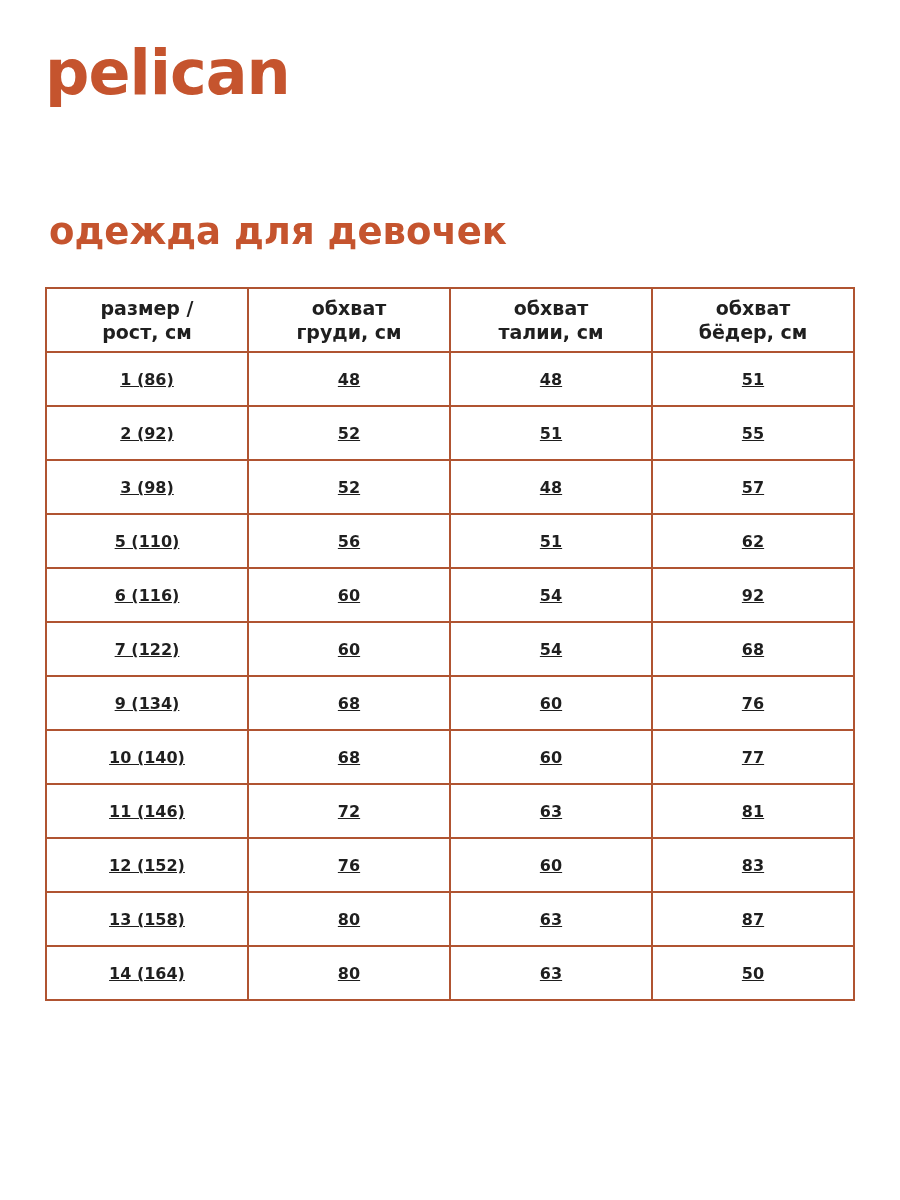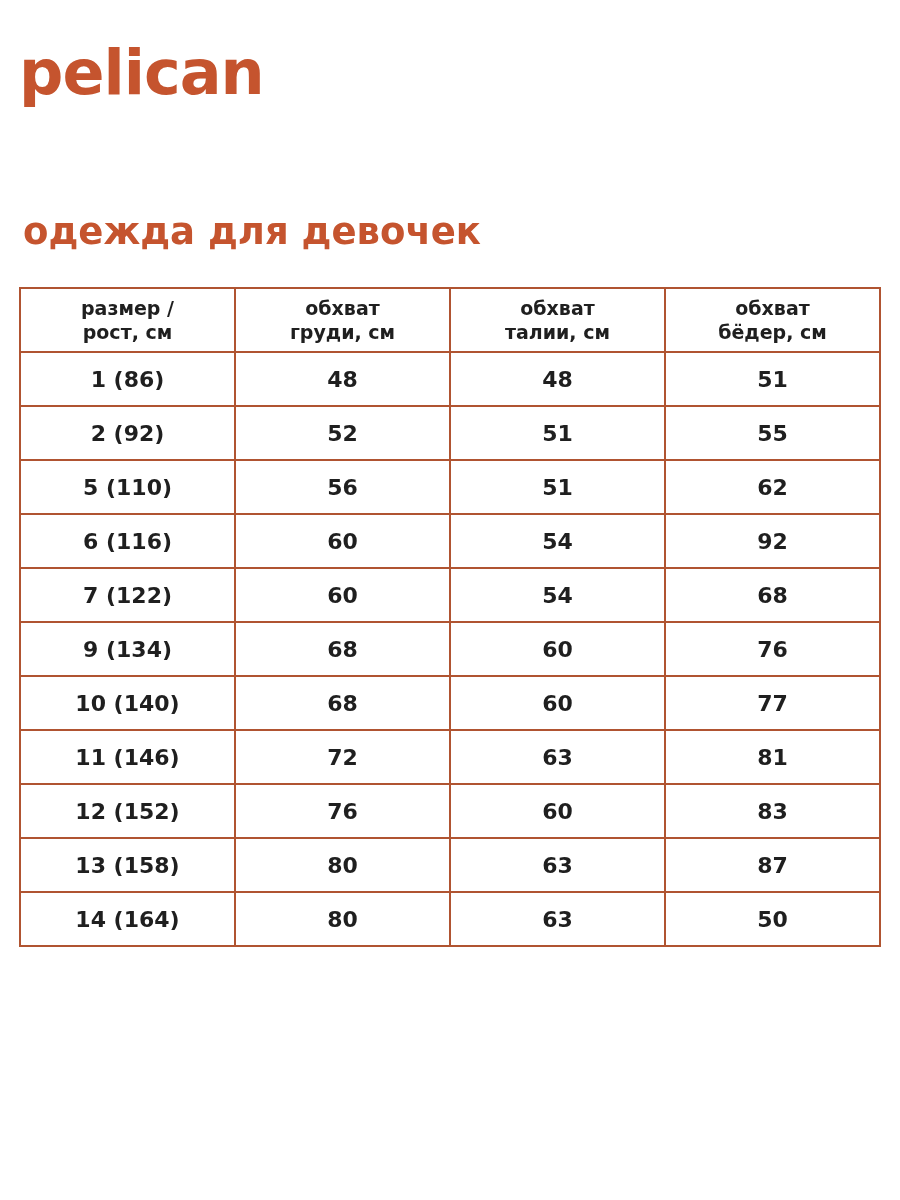--- a/index.html
+++ b/index.html
@@ -11,21 +11,21 @@
     width: 900px;
     height: 1200px;
     overflow: hidden;
     font-family: "DejaVu Sans", sans-serif;
     color: var(--text, #1f1f1f);
   }
   .page {
     box-sizing: border-box;
     width: 900px;
     height: 1040px;
-    padding: 0 19px;
+    padding: 0 45px;
   }
   .logo {
     padding-top: 40px;
     font-size: 62px;
     font-weight: bold;
     letter-spacing: -1px;
     line-height: 1.05;
     color: var(--accent, #c5542e);
   }
   .heading {
@@ -52,22 +52,23 @@
   }
   table.size-table th {
     height: 62px;
     font-size: 19px;
     line-height: 1.3;
     white-space: pre-line;
     padding: 0 4px;
   }
   table.size-table td {
     height: 52px;
-    font-size: 22px;
+    font-size: 16px;
     padding: 0 4px;
+    text-decoration: underline;
   }
 </style>
 </head>
 <body style="--accent: #c5542e; --table-border: #b05431; --text: #1f1f1f; --background: #ffffff;">
 
 <div class="page">
 
   <div class="logo">pelican</div>
 
   <h1 class="heading">одежда для девочек</h1>
@@ -90,20 +91,26 @@
           <td>1 (86)</td>
           <td>48</td>
           <td>48</td>
           <td>51</td>
         </tr>
         <tr>
           <td>2 (92)</td>
           <td>52</td>
           <td>51</td>
           <td>55</td>
+        </tr>
+        <tr>
+          <td>3 (98)</td>
+          <td>52</td>
+          <td>48</td>
+          <td>57</td>
         </tr>
         <tr>
           <td>5 (110)</td>
           <td>56</td>
           <td>51</td>
           <td>62</td>
         </tr>
         <tr>
           <td>6 (116)</td>
           <td>60</td>

